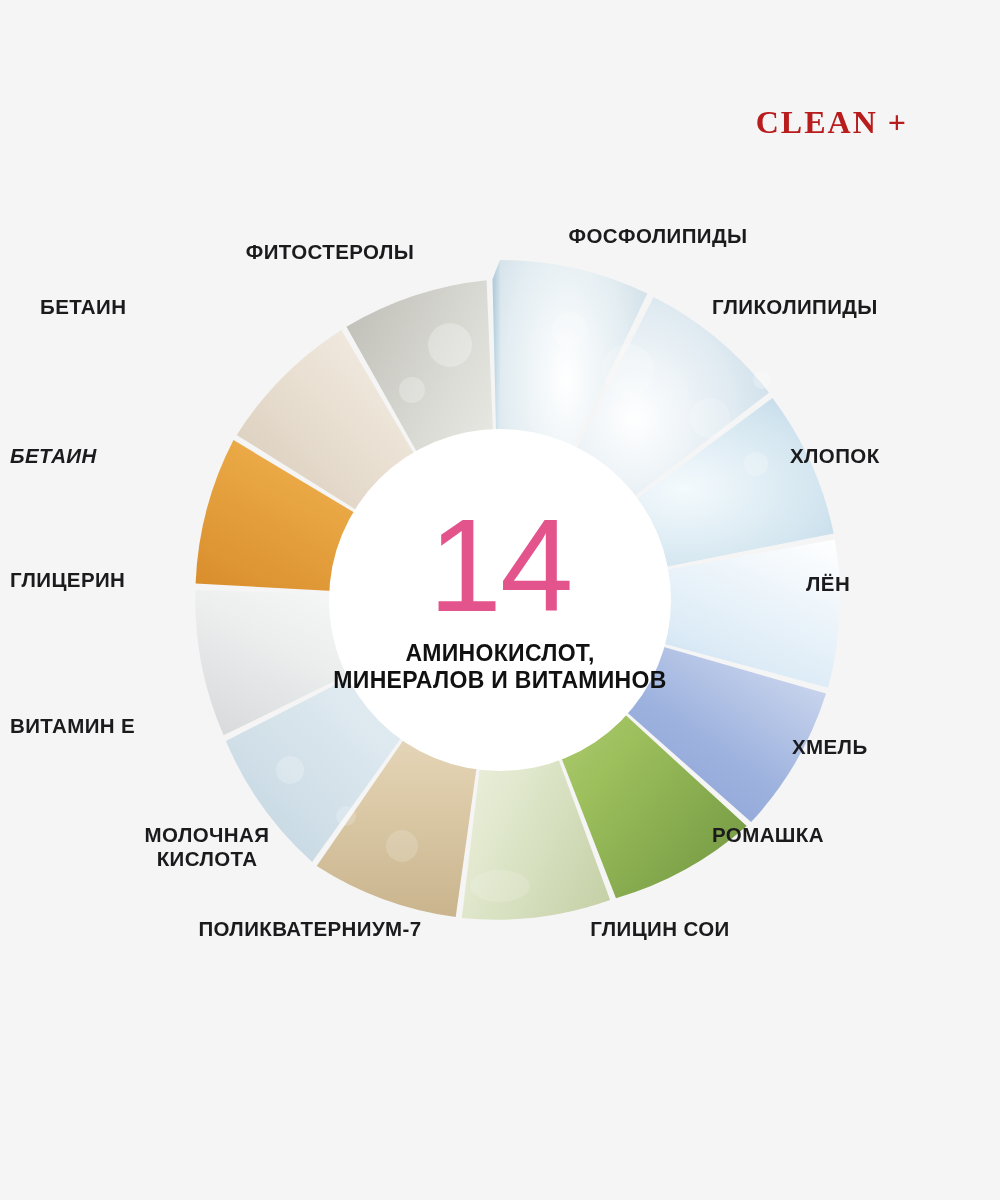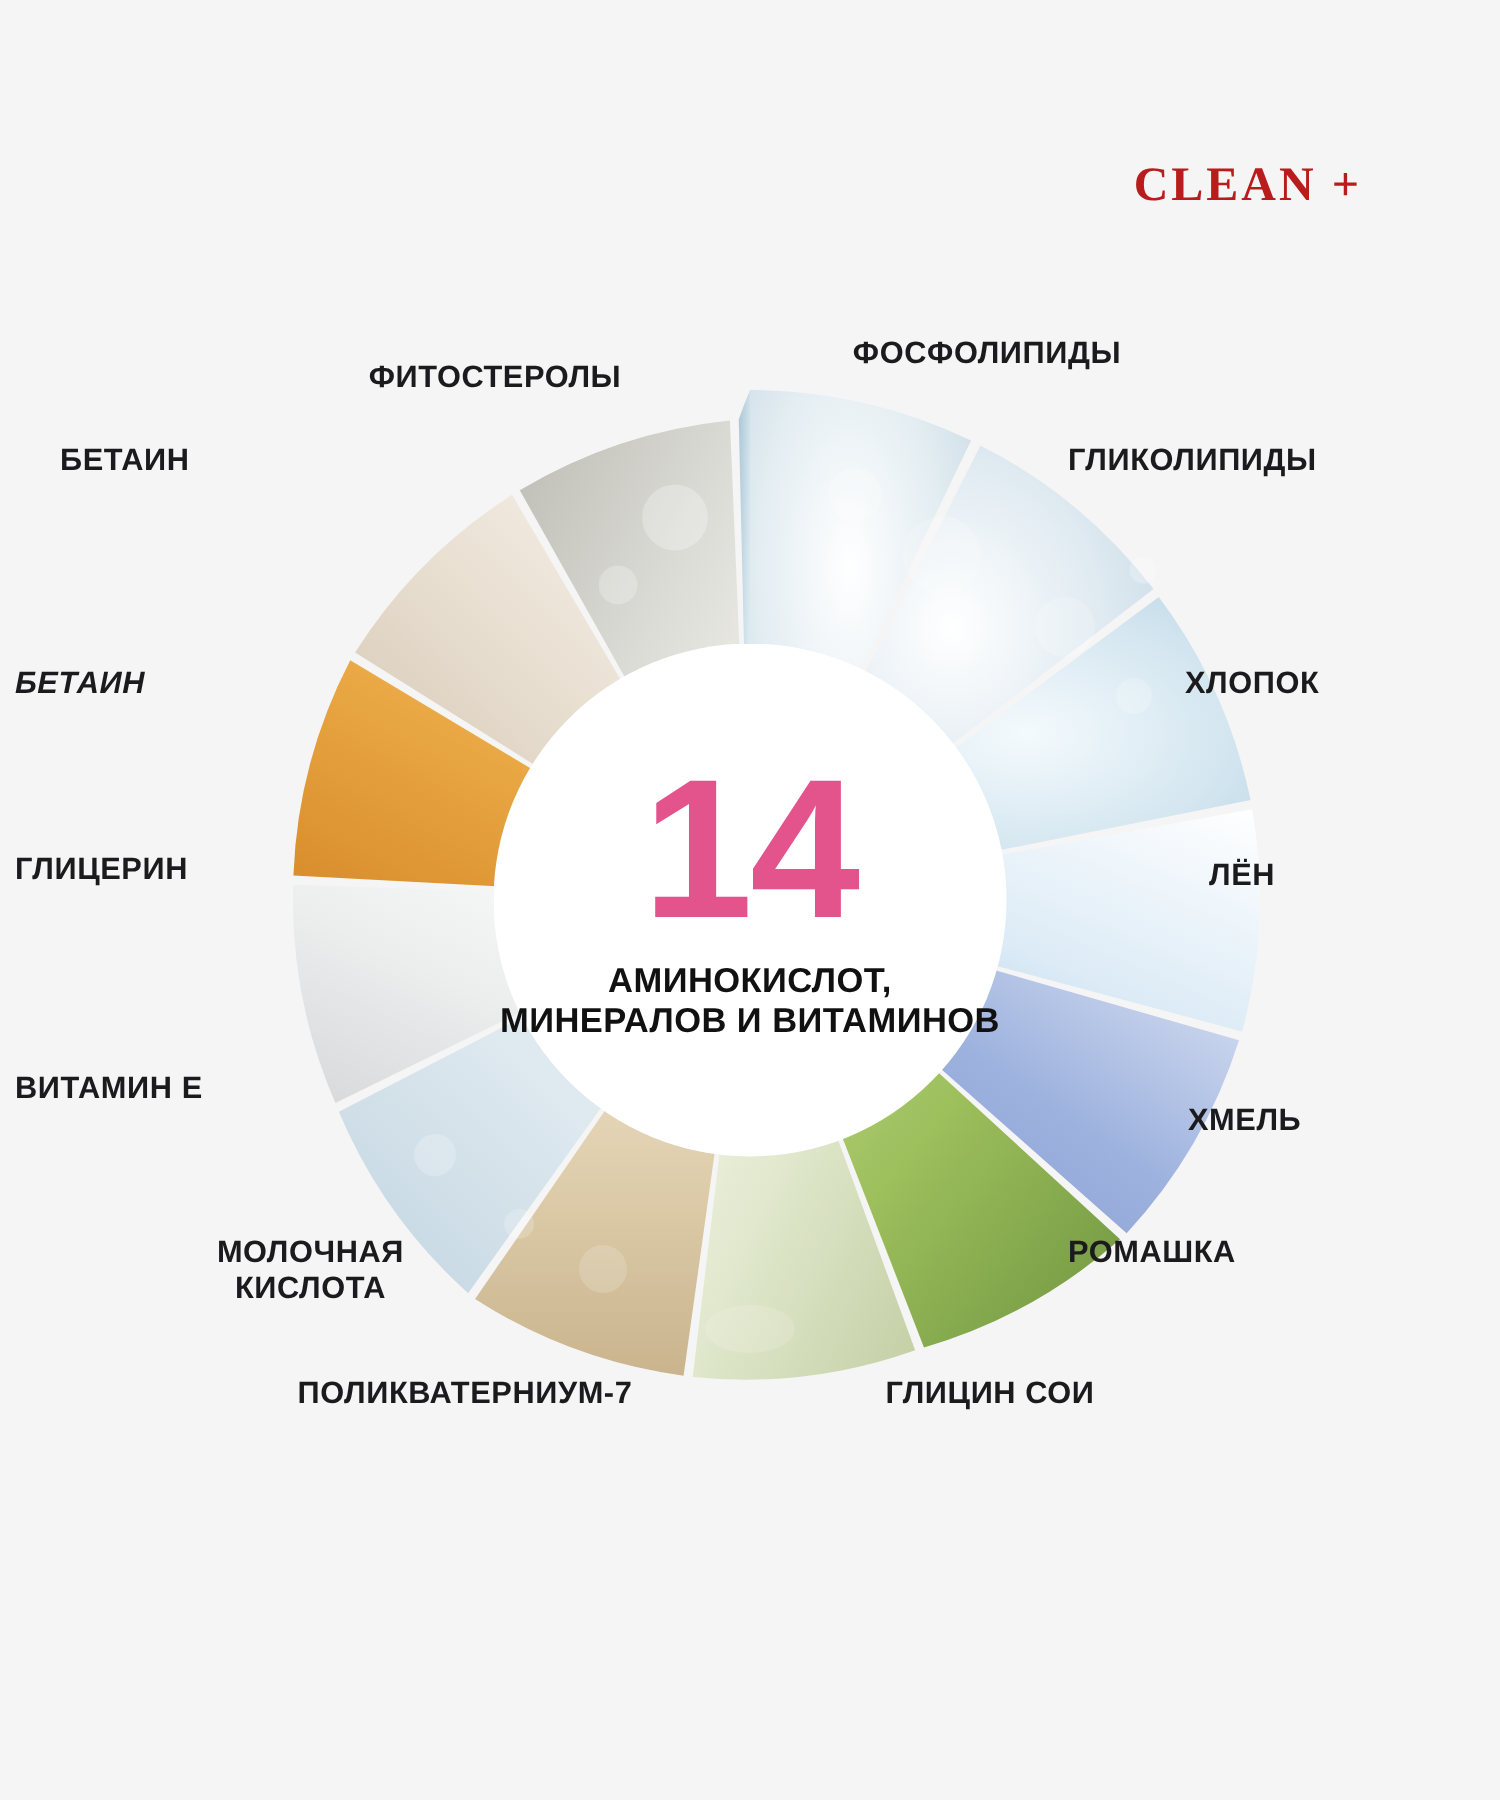--- a/index.html
+++ b/index.html
@@ -68,21 +68,21 @@
     background: #ffffff;
     display: flex;
     flex-direction: column;
     align-items: center;
     justify-content: center;
     text-align: center;
   }
   .big-number {
     font-size: 132px;
     line-height: 1;
-    font-weight: 700;
+    font-weight: 400;
     color: #e4548c;
     letter-spacing: -2px;
     margin-top: -6px;
     margin-bottom: 8px;
   }
   .center-caption {
     font-size: 23px;
     font-weight: 700;
     line-height: 1.18;
     color: #111112;

